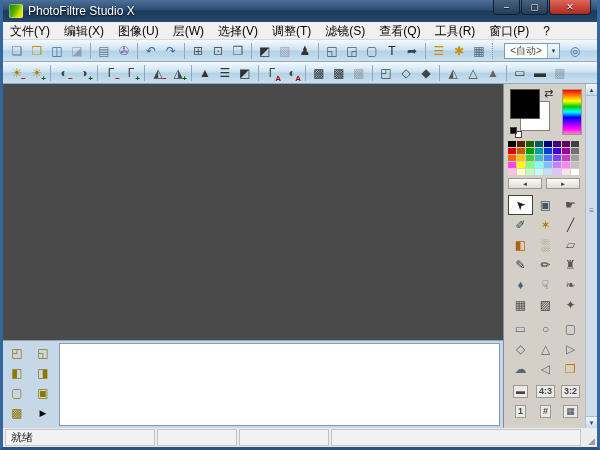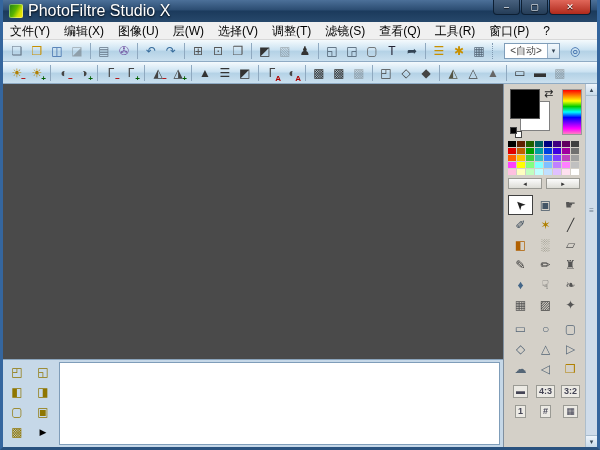--- a/index.html
+++ b/index.html
@@ -6,21 +6,21 @@
   html,body { width:600px; height:450px; font-family:"Liberation Sans","DejaVu Sans",sans-serif; }
   .window { position:relative; width:600px; height:450px; background:#35669e;
             border-left:3px solid #35669e; border-right:3px solid #35669e; border-bottom:3px solid #2a527f;
             display:flex; flex-direction:column; overflow:hidden; }
   
   .titlebar { height:22px; flex:0 0 22px; background:linear-gradient(180deg,#4c7099 0%,#2c4d72 45%,#1b3a5c 50%,#27486b 100%);
               display:flex; align-items:center; padding-left:6px; position:relative; }
   .app-icon { width:14px; height:14px; border-radius:2px; margin-right:5px;
               background:linear-gradient(120deg,#1c7a1c 0%,#5ab400 45%,#cfe000 70%,#ffe400 100%);
               box-shadow:0 0 0 1px rgba(255,255,255,.35) inset; }
-  .title-text { color:#fff; font-size:16px; text-shadow:0 1px 2px #000; }
+  .title-text { color:#fff; font-size:12px; text-shadow:0 1px 2px #000; }
   .win-controls { position:absolute; top:0; right:6px; display:flex; }
   .wc { height:15px; display:flex; align-items:center; justify-content:center; color:#fff; font-size:9px;
         border:1px solid #0d1f33; border-top:none; border-radius:0 0 4px 4px; margin-left:1px;
         background:linear-gradient(180deg,#48617e,#253d58); text-shadow:0 1px 1px #000; cursor:default; }
   .wc.minimize-button,.wc.maximize-button { width:27px; }
   .wc.close-button { width:42px; background:linear-gradient(180deg,#e0675a,#b02a1c); }
   
   .menubar { height:18px; flex:0 0 18px; background:#f0f0f0; display:flex; align-items:center;
              font-size:12px; color:#000; border-bottom:1px solid #d8d8d8; }
   .menu-item { padding:0 7px; line-height:18px; cursor:default; }
@@ -493,14 +493,21 @@
 
       </div>
       <div class="rp-scroll">
         <span class="scroll-btn">▴</span>
         <span class="scroll-grip">≡</span>
         <span class="scroll-btn down">▾</span>
       </div>
     </div>
   </div>
 
+  <div class="statusbar">
+    <span class="status-panel p1">就绪</span>
+    <span class="status-panel p2"></span>
+    <span class="status-panel p3"></span>
+    <span class="status-panel p4"></span>
+    <span class="resize-grip">◢</span>
+  </div>
 
 </div>
 
 </body></html>

